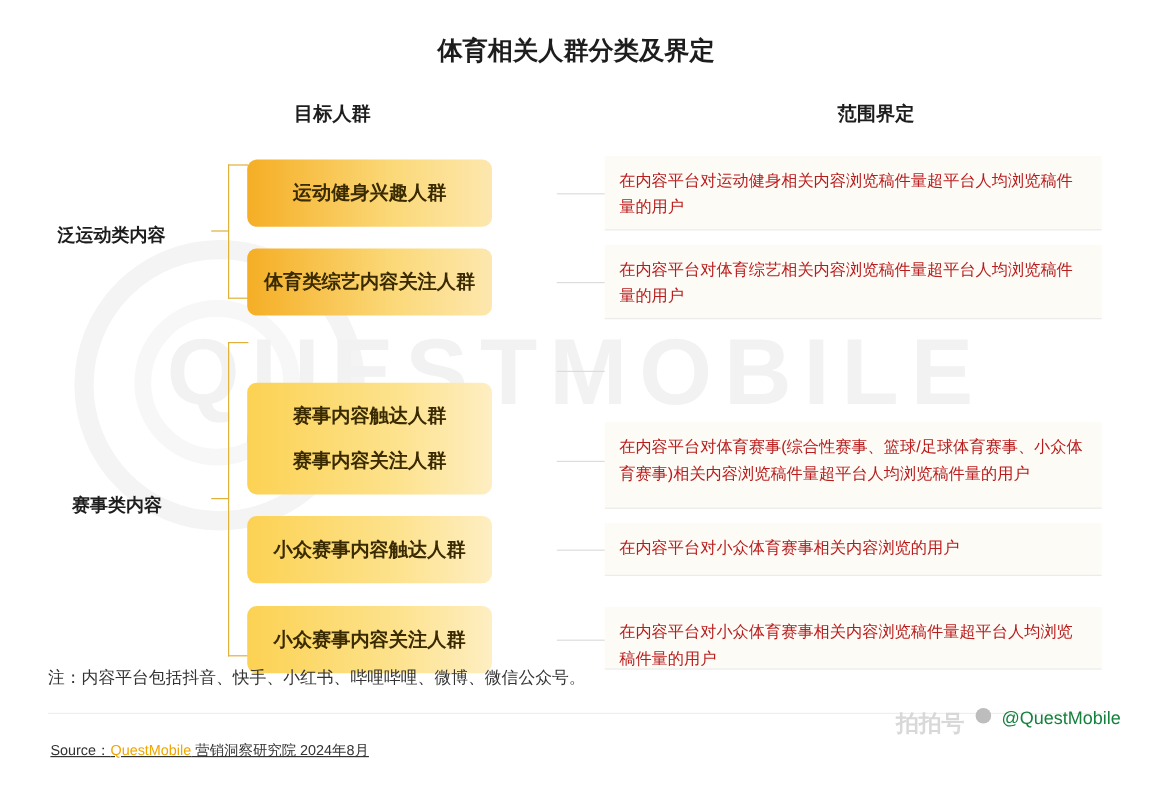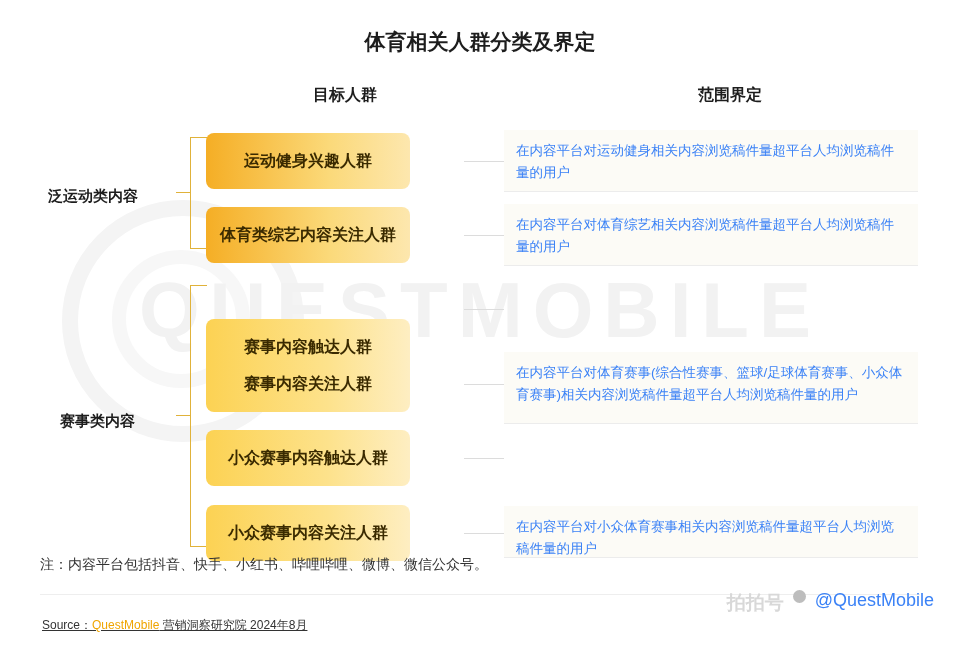--- a/index.html
+++ b/index.html
@@ -73,21 +73,21 @@
     z-index: 3;
   }
 
   .col-head {
     position: absolute;
     font-size: 16px;
     font-weight: bold;
     color: #1d1d1d;
     z-index: 3;
   }
-  .col-head.left { left: 245px; top: 85px; width: 200px; text-align: center; }
+  .col-head.left { left: 245px; top: 85px; width: 200px; }
   .col-head.right { left: 600px; top: 85px; width: 260px; text-align: center; }
 
   
   .group-label {
     position: absolute;
     font-size: 15px;
     font-weight: bold;
     color: #1d1d1d;
     z-index: 3;
     white-space: nowrap;
@@ -142,21 +142,21 @@
 
   
   .desc {
     position: absolute;
     left: 504px;
     width: 414px;
     box-sizing: border-box;
     padding: 10px 12px;
     font-size: 13.5px;
     line-height: 1.62;
-    color: #3b82f6;
+    color: #b91c1c;
     border-bottom: 1px solid #ececec;
     z-index: 3;
   }
   .desc.shaded { background: #fcfbf6; }
 
   .note {
     position: absolute;
     left: 40px;
     top: 556px;
     font-size: 14px;
@@ -191,22 +191,22 @@
     display: flex;
     gap: 9px;
     z-index: 3;
   }
   .footer-right .pai {
     font-size: 19px;
     color: #d8d8d8;
     font-weight: bold;
   }
   .footer-right .qm {
-    font-size: 18px;
-    color: #3b82f6;
+    font-size: 15px;
+    color: #15803d;
   }
   .footer-right .dot {
     width: 13px;
     height: 13px;
     border-radius: 50%;
     background: #bdbdbd;
     display: inline-block;
   }
 </style>
 </head>
@@ -240,20 +240,21 @@
 
   <div class="pill g2" style="top:281px;margin-top:38px;">赛事内容触达人群</div>
   <div class="connector" style="left:464px; top:309px;"></div>
 
   <div class="pill g2" style="top:356px;">赛事内容关注人群</div>
   <div class="connector" style="left:464px; top:384px;"></div>
   <div class="desc shaded" style="top:352px; height:72px;">在内容平台对体育赛事(综合性赛事、篮球/足球体育赛事、小众体育赛事)相关内容浏览稿件量超平台人均浏览稿件量的用户</div>
 
   <div class="pill g2" style="top:430px;">小众赛事内容触达人群</div>
   <div class="connector" style="left:464px; top:458px;"></div>
+  <div class="desc shaded" style="top:436px; height:44px;">在内容平台对小众体育赛事相关内容浏览的用户</div>
 
   <div class="pill g2" style="top:505px;">小众赛事内容关注人群</div>
   <div class="connector" style="left:464px; top:533px;"></div>
   <div class="desc shaded" style="top:506px; height:52px;">在内容平台对小众体育赛事相关内容浏览稿件量超平台人均浏览稿件量的用户</div>
 
   <div class="note">注：内容平台包括抖音、快手、小红书、哔哩哔哩、微博、微信公众号。</div>
 
   <div class="divider"></div>
 
   <div class="source">

